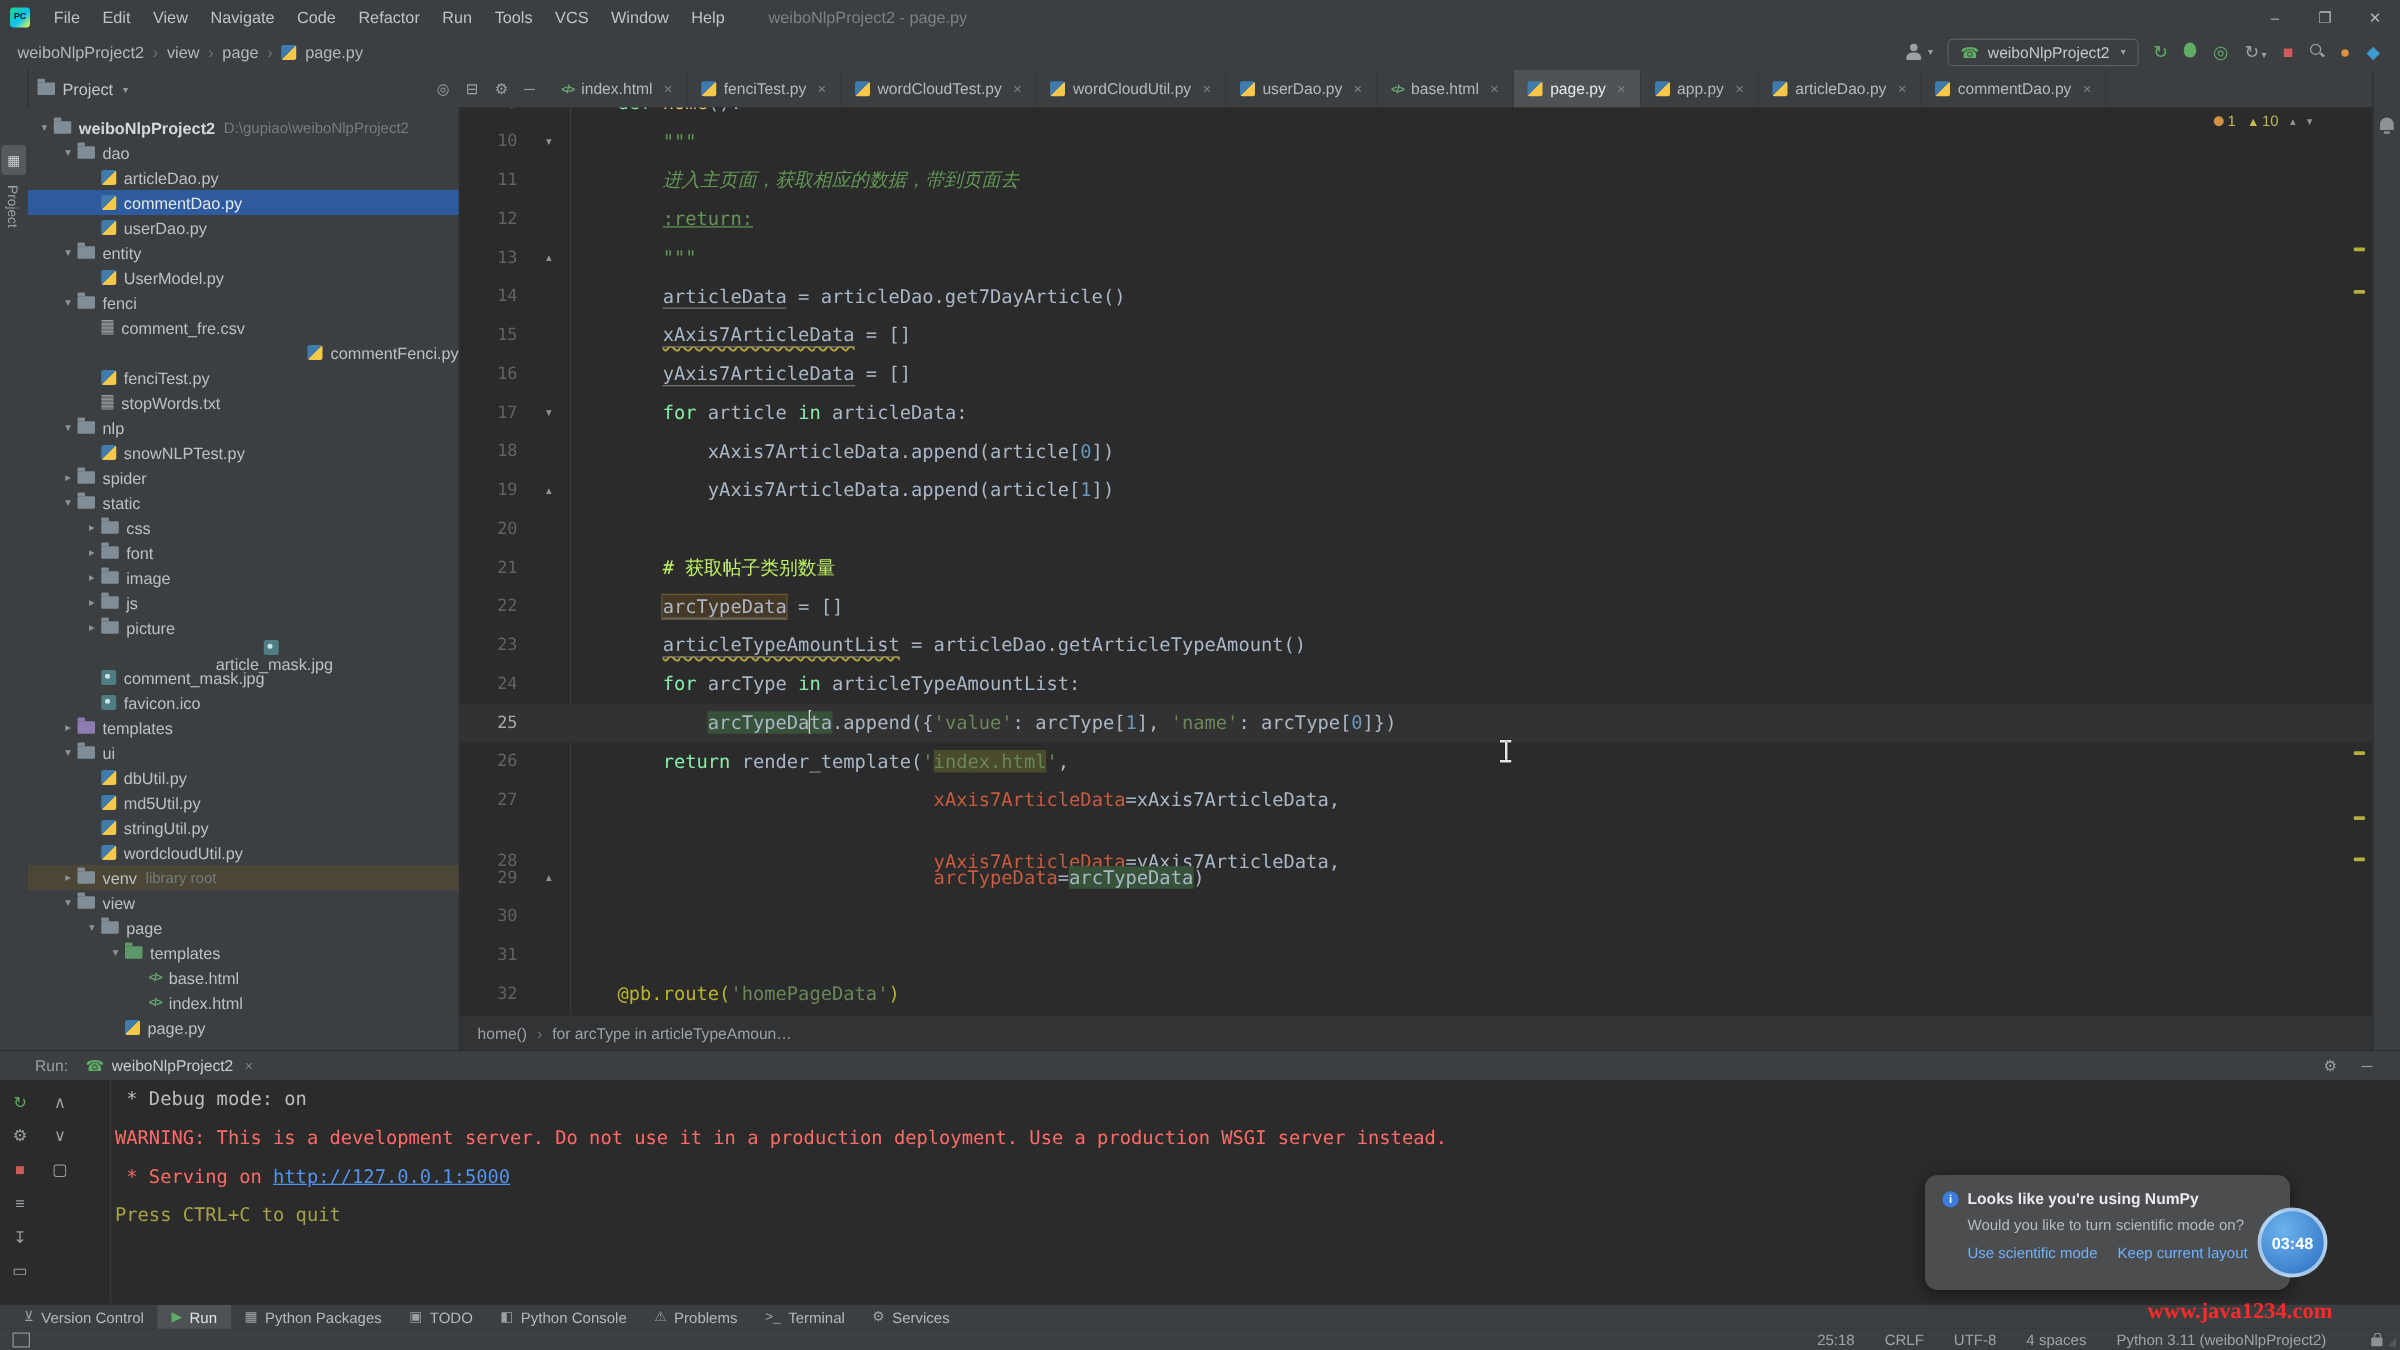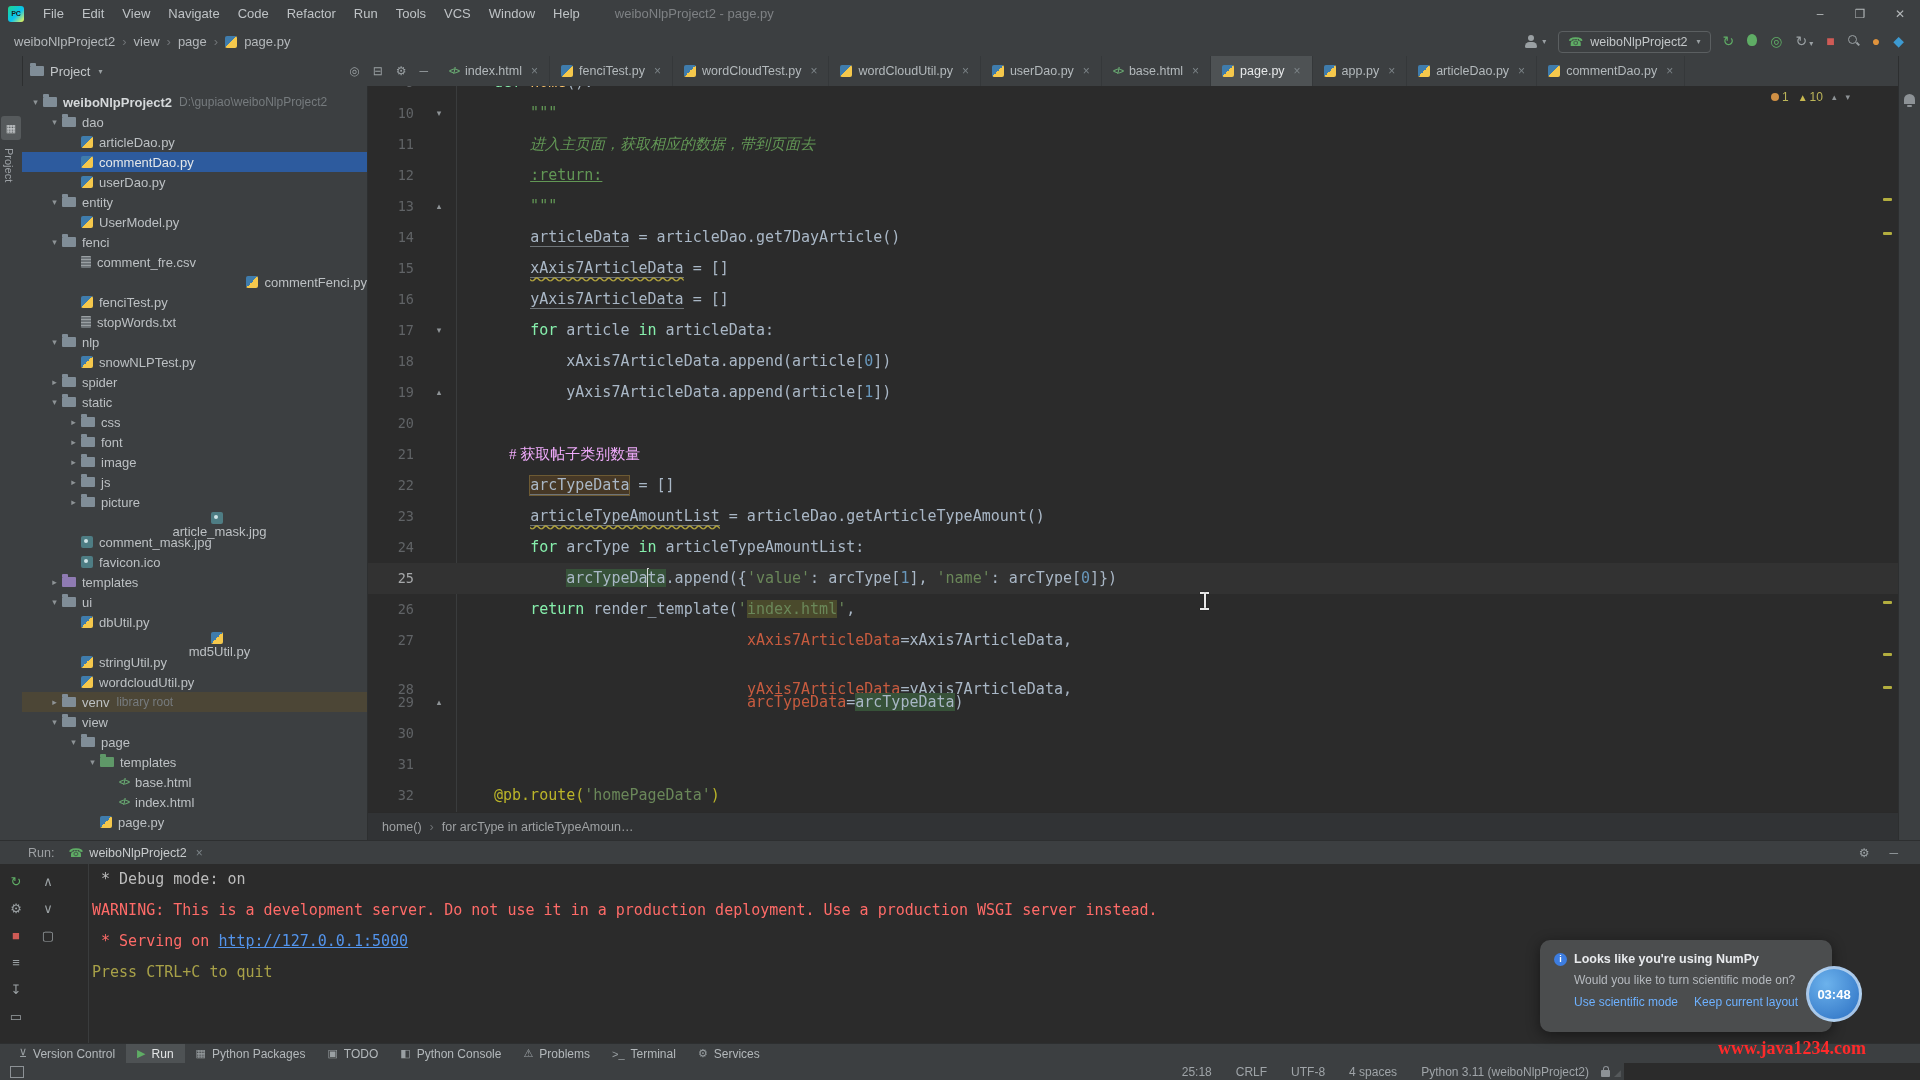--- a/index.html
+++ b/index.html
@@ -74,21 +74,21 @@
   #editor{left:368px;top:86px;width:1530px;height:754px;background:#2b2b2b;overflow:hidden;}
   #gutter-divider{position:absolute;left:88px;top:0;bottom:28px;width:1px;background:#3a3c3d;}
   .codeline{position:absolute;left:0;width:100%;height:31px;line-height:31px;}
   .lnum{position:absolute;left:0;width:46px;text-align:right;color:#606366;font-size:13.5px;font-family:"DejaVu Sans Mono",monospace;}
   .lnum.curnum{color:#a6a8aa;}
   .fold{position:absolute;left:62px;width:18px;text-align:center;color:#8e9396;font-size:9px;}
   .codetext{position:absolute;left:126px;white-space:pre;font-family:"DejaVu Sans Mono",monospace;font-size:15px;}
   .curline-bg{position:absolute;left:0;width:100%;height:31px;background:#323232;}
   .kw{color:#86efac;} .txt{color:#a9b7c6;} .str{color:#6a8759;} .doc{color:#629755;}
   .docI{color:#629755;font-style:italic;} .doctag{color:#629755;text-decoration:underline;}
-  .com{color:#f0abfc;font-family:Liberation Serif, serif;} .num2{color:#6897bb;} .prm{color:#c75b3f;} .deco{color:#bbb529;} .fn{color:#ffc66d;}
+  .com{color:#bef264;} .num2{color:#6897bb;} .prm{color:#c75b3f;} .deco{color:#bbb529;} .fn{color:#ffc66d;}
   .declU{border-bottom:1px solid #6e7478;}
   .wavy{text-decoration:underline;text-decoration-style:wavy;text-decoration-color:#b0a23c;text-underline-offset:3px;}
   .box-brown{background:#463826;outline:1px solid #6d5a33;}
   .box-green{background:#375239;}
   .box-olive{background:#4a4a2c;}
   .caret{display:inline-block;width:2px;height:19px;background:#d6d6d6;vertical-align:text-bottom;margin:0 -1px;}
   #inspections{position:absolute;right:48px;top:4px;display:flex;align-items:center;gap:9px;color:#bdb65a;font-size:12px;}
   #inspections .dotE{width:8px;height:8px;border-radius:50%;background:#d09044;display:inline-block;margin-right:3px;}
   #inspections .triW{color:#c8b950;font-size:10px;margin-right:2px;}
   #inspections .chv{color:#8e9396;font-size:9px;}
@@ -111,21 +111,21 @@
   .conline{height:31px;line-height:31px;white-space:pre;}
   .con{color:#bcbcbc;} .err{color:#ff6b68;} .warn{color:#a8a148;}
   .link{color:#5394ec;text-decoration:underline;}
   .con-frame{color:#bcbcbc;outline:1px solid #8a8a8a;}
   
   #bottombar{left:0;top:1043px;width:1920px;height:20px;background:#3c3f41;border-top:1px solid #2d2f30;display:flex;align-items:center;padding-left:8px;box-sizing:border-box;}
   .bb-item{display:flex;align-items:center;gap:6px;padding:0 11px;height:20px;color:#b3b8bb;font-size:12px;}
   .bb-item.active{background:#4e5254;color:#e3e5e6;}
   .bb-ico{font-size:11px;color:#9aa0a3;}
   .bb-item.active .bb-ico{color:#5fad65;}
-  #statusbar{left:0;top:1063px;width:1624px;height:17px;background:#3c3f41;display:flex;align-items:center;font-size:12px;color:#9fa4a8;}
+  #statusbar{left:0;top:1063px;width:1920px;height:17px;background:#3c3f41;display:flex;align-items:center;font-size:12px;color:#9fa4a8;gap:24px;}
   #status-left-icon{width:12px;height:10px;border:1px solid #8d9296;margin-left:10px;}
   #status-items{margin-left:auto;display:flex;gap:24px;padding-right:12px;}
   #status-lock{width:9px;height:7px;background:#8d9296;border-radius:1px;position:relative;margin-right:14px;margin-top:3px;}
   #status-lock::before{content:"";position:absolute;left:1.5px;top:-4px;width:4px;height:4px;border:1.5px solid #8d9296;border-bottom:none;border-radius:3px 3px 0 0;}
   #resize-grip{position:absolute;right:3px;bottom:2px;color:#55595b;font-size:9px;}
   
   #notification{left:1540px;top:940px;width:292px;height:92px;background:#4b4d4e;border-radius:10px;box-shadow:0 3px 14px rgba(0,0,0,.45);padding:12px 14px;box-sizing:border-box;z-index:5;}
   #notif-title-row{display:flex;align-items:center;gap:7px;}
   #notif-info{width:13px;height:13px;border-radius:50%;background:#3d7de0;color:#fff;font-size:9px;font-weight:bold;display:flex;align-items:center;justify-content:center;flex:none;}
   #notif-title{color:#e8eaed;font-weight:bold;font-size:12.5px;}
@@ -408,21 +408,21 @@
     <div class="trow" style="padding-left: 25px;">
       <span class="chev">▾</span>
       <span class="i-folder"></span>
       <span class="tlabel">ui</span>
     </div>
     <div class="trow" style="padding-left: 44px;">
       <span class="chev"></span>
       <span class="i-py"></span>
       <span class="tlabel">dbUtil.py</span>
     </div>
-    <div class="trow" style="padding-left: 44px; flex-direction: column;">
+    <div class="trow" style="padding-left: 44px;">
       <span class="chev"></span>
       <span class="i-py"></span>
       <span class="tlabel">md5Util.py</span>
     </div>
     <div class="trow" style="padding-left: 44px;">
       <span class="chev"></span>
       <span class="i-py"></span>
       <span class="tlabel">stringUtil.py</span>
     </div>
     <div class="trow" style="padding-left: 44px;">

